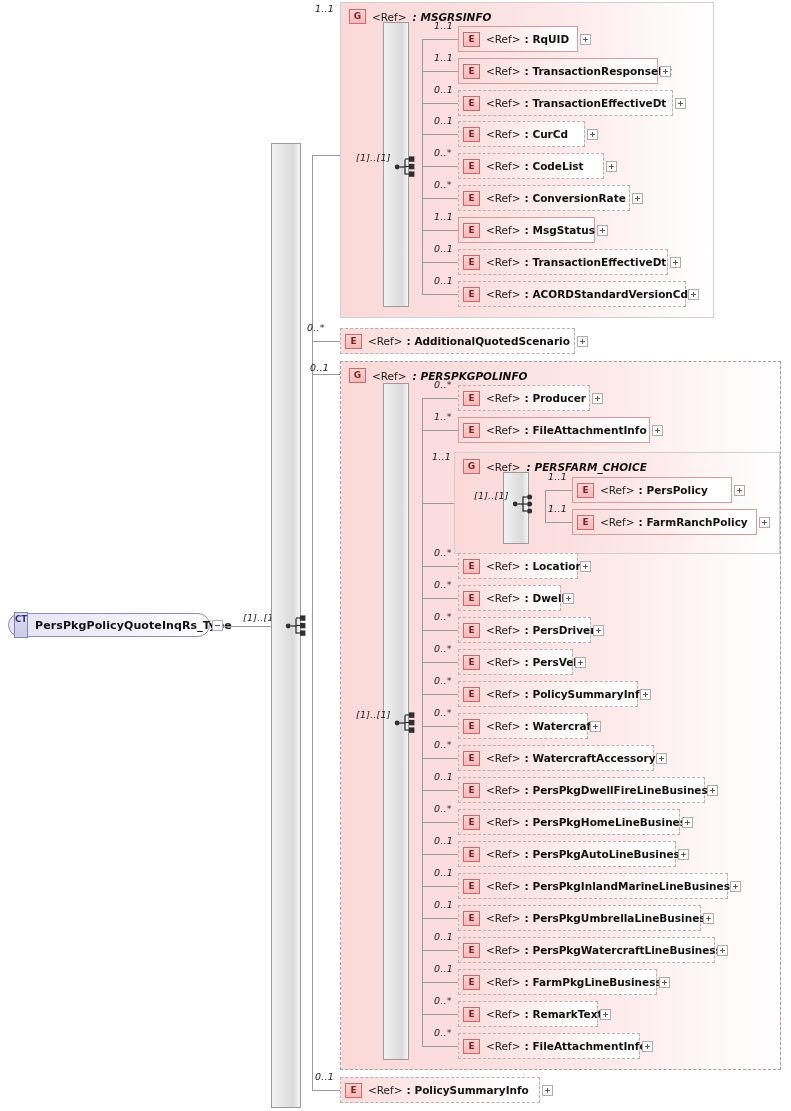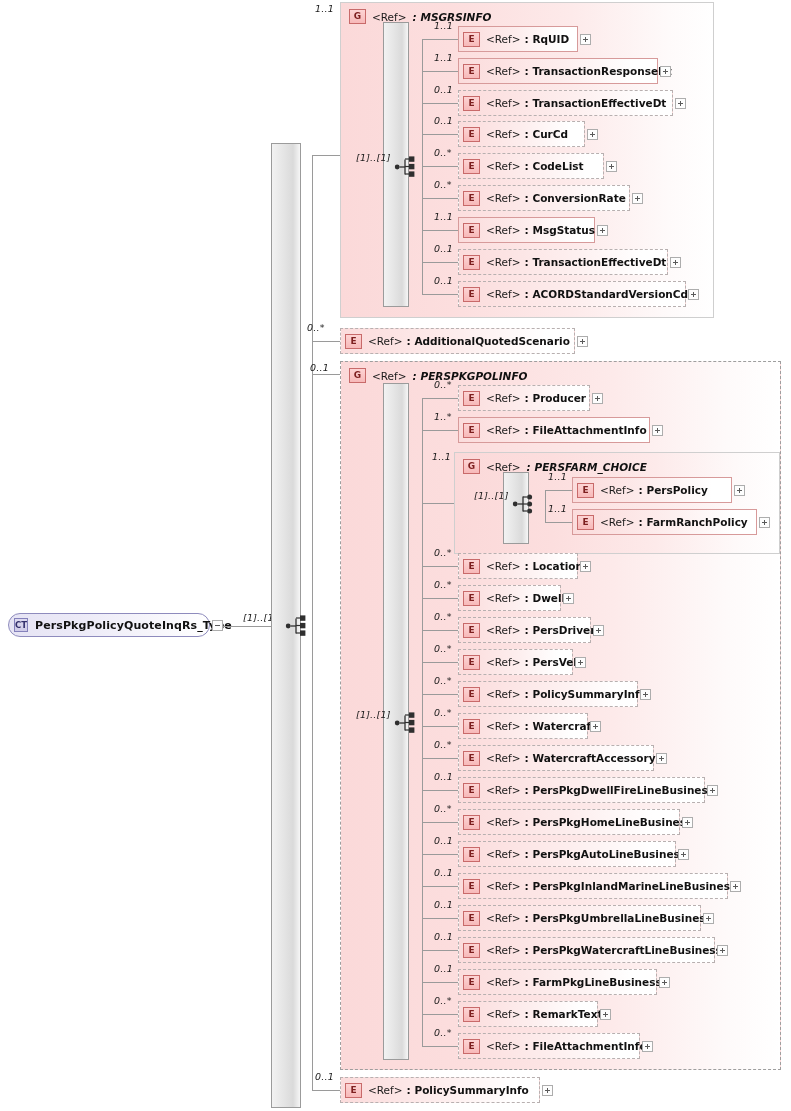--- a/index.html
+++ b/index.html
@@ -81,21 +81,21 @@
 
   
   .ctpill{
     position:absolute;box-sizing:border-box;height:24px;
     display:flex;align-items:center;padding:0 10px 0 5px;
     background:linear-gradient(to right,#e6e4f4 0%,#eceaf7 35%,#f6f5fb 70%,#ffffff 100%);
     border:1px solid #8e8bbd;border-radius:12px;
     white-space:nowrap;
   }
   .ctpill .tag{
-    width:21px;height:14px;box-sizing:border-box;border:1px solid #8481bb;border-radius:0;
+    width:21px;height:26px;box-sizing:border-box;border:1px solid #8481bb;border-radius:0;
     background:linear-gradient(to bottom,#dedbf0,#cfcbe8);
     color:#33306b;font-size:8.5px;line-height:12px;text-align:center;font-weight:600;margin-right:7px;
   }
   .ctpill .nm{font-size:11px;color:#111;font-weight:600;letter-spacing:.1px;}
 
   
   .minus{
     position:absolute;width:11px;height:11px;box-sizing:border-box;
     border:1px solid #adadad;background:#fdfdfd;
   }

